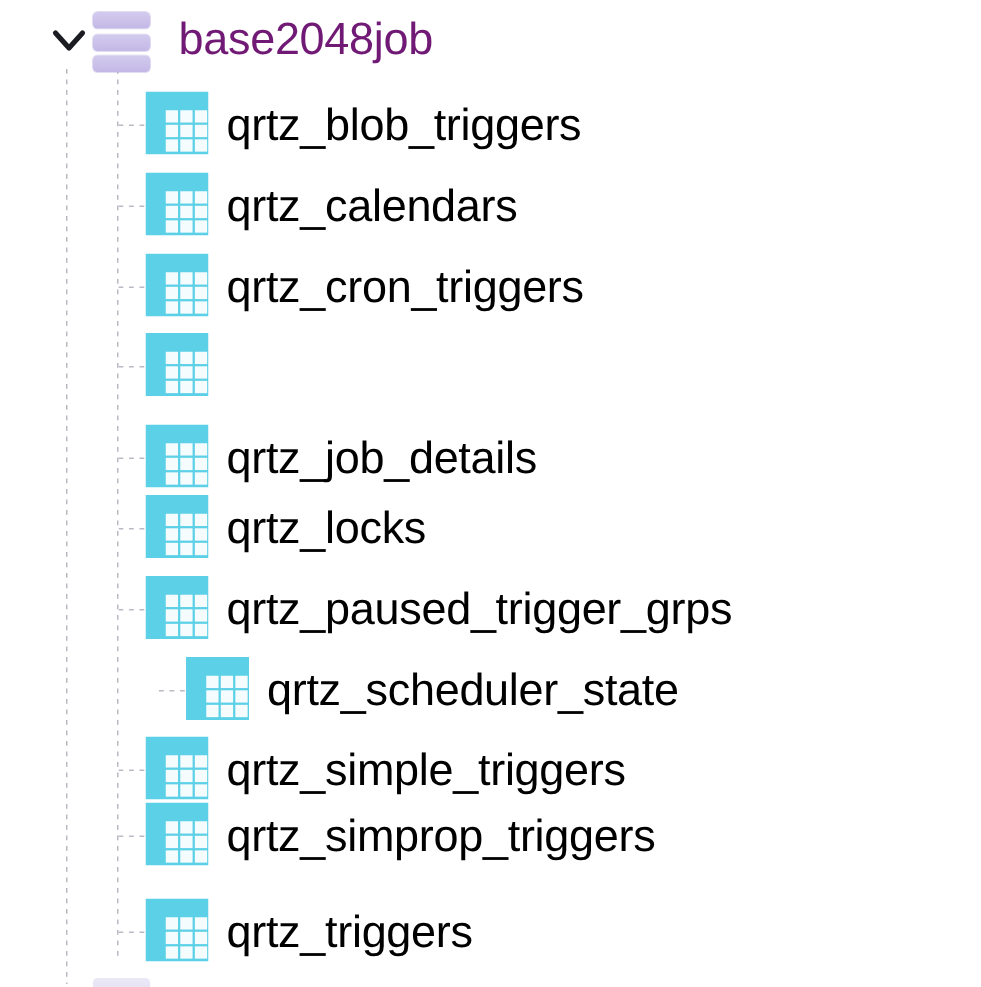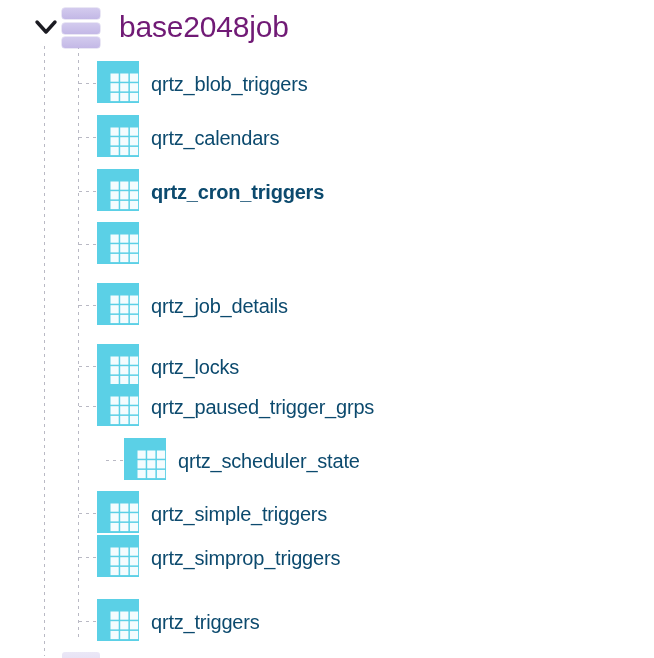--- a/index.html
+++ b/index.html
@@ -127,23 +127,23 @@
     left: 97px;
     top: 4px;
     width: 42px;
     height: 42px;
   }
 
   .tbl-label {
     position: absolute;
     left: 151px;
     top: 0px;
-    font-size: 20px;
+    font-size: 30px;
     line-height: 54px;
-    color: #0c4a6e;
+    color: #000000;
     letter-spacing: -0.2px;
     white-space: nowrap;
   }
 
   
   .next-db-peek {
     position: absolute;
     left: 62px;
     top: 652px;
     width: 38px;
@@ -207,21 +207,21 @@
         <rect x="13.5" y="22.2" width="8.2" height="8.2" fill="#f4fcfe"></rect>
         <rect x="23.2" y="22.2" width="8.2" height="8.2" fill="#f4fcfe"></rect>
         <rect x="32.9" y="22.2" width="8.2" height="8.2" fill="#f4fcfe"></rect>
         <rect x="13.5" y="31.9" width="8.2" height="8.2" fill="#f4fcfe"></rect>
         <rect x="23.2" y="31.9" width="8.2" height="8.2" fill="#f4fcfe"></rect>
         <rect x="32.9" y="31.9" width="8.2" height="8.2" fill="#f4fcfe"></rect>
       </svg>
     </span>
     <span class="tbl-label">qrtz_calendars</span>
   </div>
-      <div class="tbl-row" style="top: 164.6px; font-weight: bold;">
+      <div class="tbl-row" style="top: 164.6px;">
     <span class="tbl-connector"></span>
     <span class="tbl-icon">
       <svg width="42" height="42" viewBox="0 0 42 42" xmlns="http://www.w3.org/2000/svg">
         <rect x="0" y="0" width="42" height="42" fill="#5bd0e6"></rect>
 
         <rect x="13.5" y="12.5" width="8.2" height="8.2" fill="#f4fcfe"></rect>
         <rect x="23.2" y="12.5" width="8.2" height="8.2" fill="#f4fcfe"></rect>
         <rect x="32.9" y="12.5" width="8.2" height="8.2" fill="#f4fcfe"></rect>
         <rect x="13.5" y="22.2" width="8.2" height="8.2" fill="#f4fcfe"></rect>
         <rect x="23.2" y="22.2" width="8.2" height="8.2" fill="#f4fcfe"></rect>
@@ -263,21 +263,21 @@
         <rect x="13.5" y="22.2" width="8.2" height="8.2" fill="#f4fcfe"></rect>
         <rect x="23.2" y="22.2" width="8.2" height="8.2" fill="#f4fcfe"></rect>
         <rect x="32.9" y="22.2" width="8.2" height="8.2" fill="#f4fcfe"></rect>
         <rect x="13.5" y="31.9" width="8.2" height="8.2" fill="#f4fcfe"></rect>
         <rect x="23.2" y="31.9" width="8.2" height="8.2" fill="#f4fcfe"></rect>
         <rect x="32.9" y="31.9" width="8.2" height="8.2" fill="#f4fcfe"></rect>
       </svg>
     </span>
     <span class="tbl-label">qrtz_job_details</span>
   </div>
-      <div class="tbl-row" style="top: 340px;">
+      <div class="tbl-row" style="top: 326px;">
     <span class="tbl-connector"></span>
     <span class="tbl-icon">
       <svg width="42" height="42" viewBox="0 0 42 42" xmlns="http://www.w3.org/2000/svg">
         <rect x="0" y="0" width="42" height="42" fill="#5bd0e6"></rect>
 
         <rect x="13.5" y="12.5" width="8.2" height="8.2" fill="#f4fcfe"></rect>
         <rect x="23.2" y="12.5" width="8.2" height="8.2" fill="#f4fcfe"></rect>
         <rect x="32.9" y="12.5" width="8.2" height="8.2" fill="#f4fcfe"></rect>
         <rect x="13.5" y="22.2" width="8.2" height="8.2" fill="#f4fcfe"></rect>
         <rect x="23.2" y="22.2" width="8.2" height="8.2" fill="#f4fcfe"></rect>

